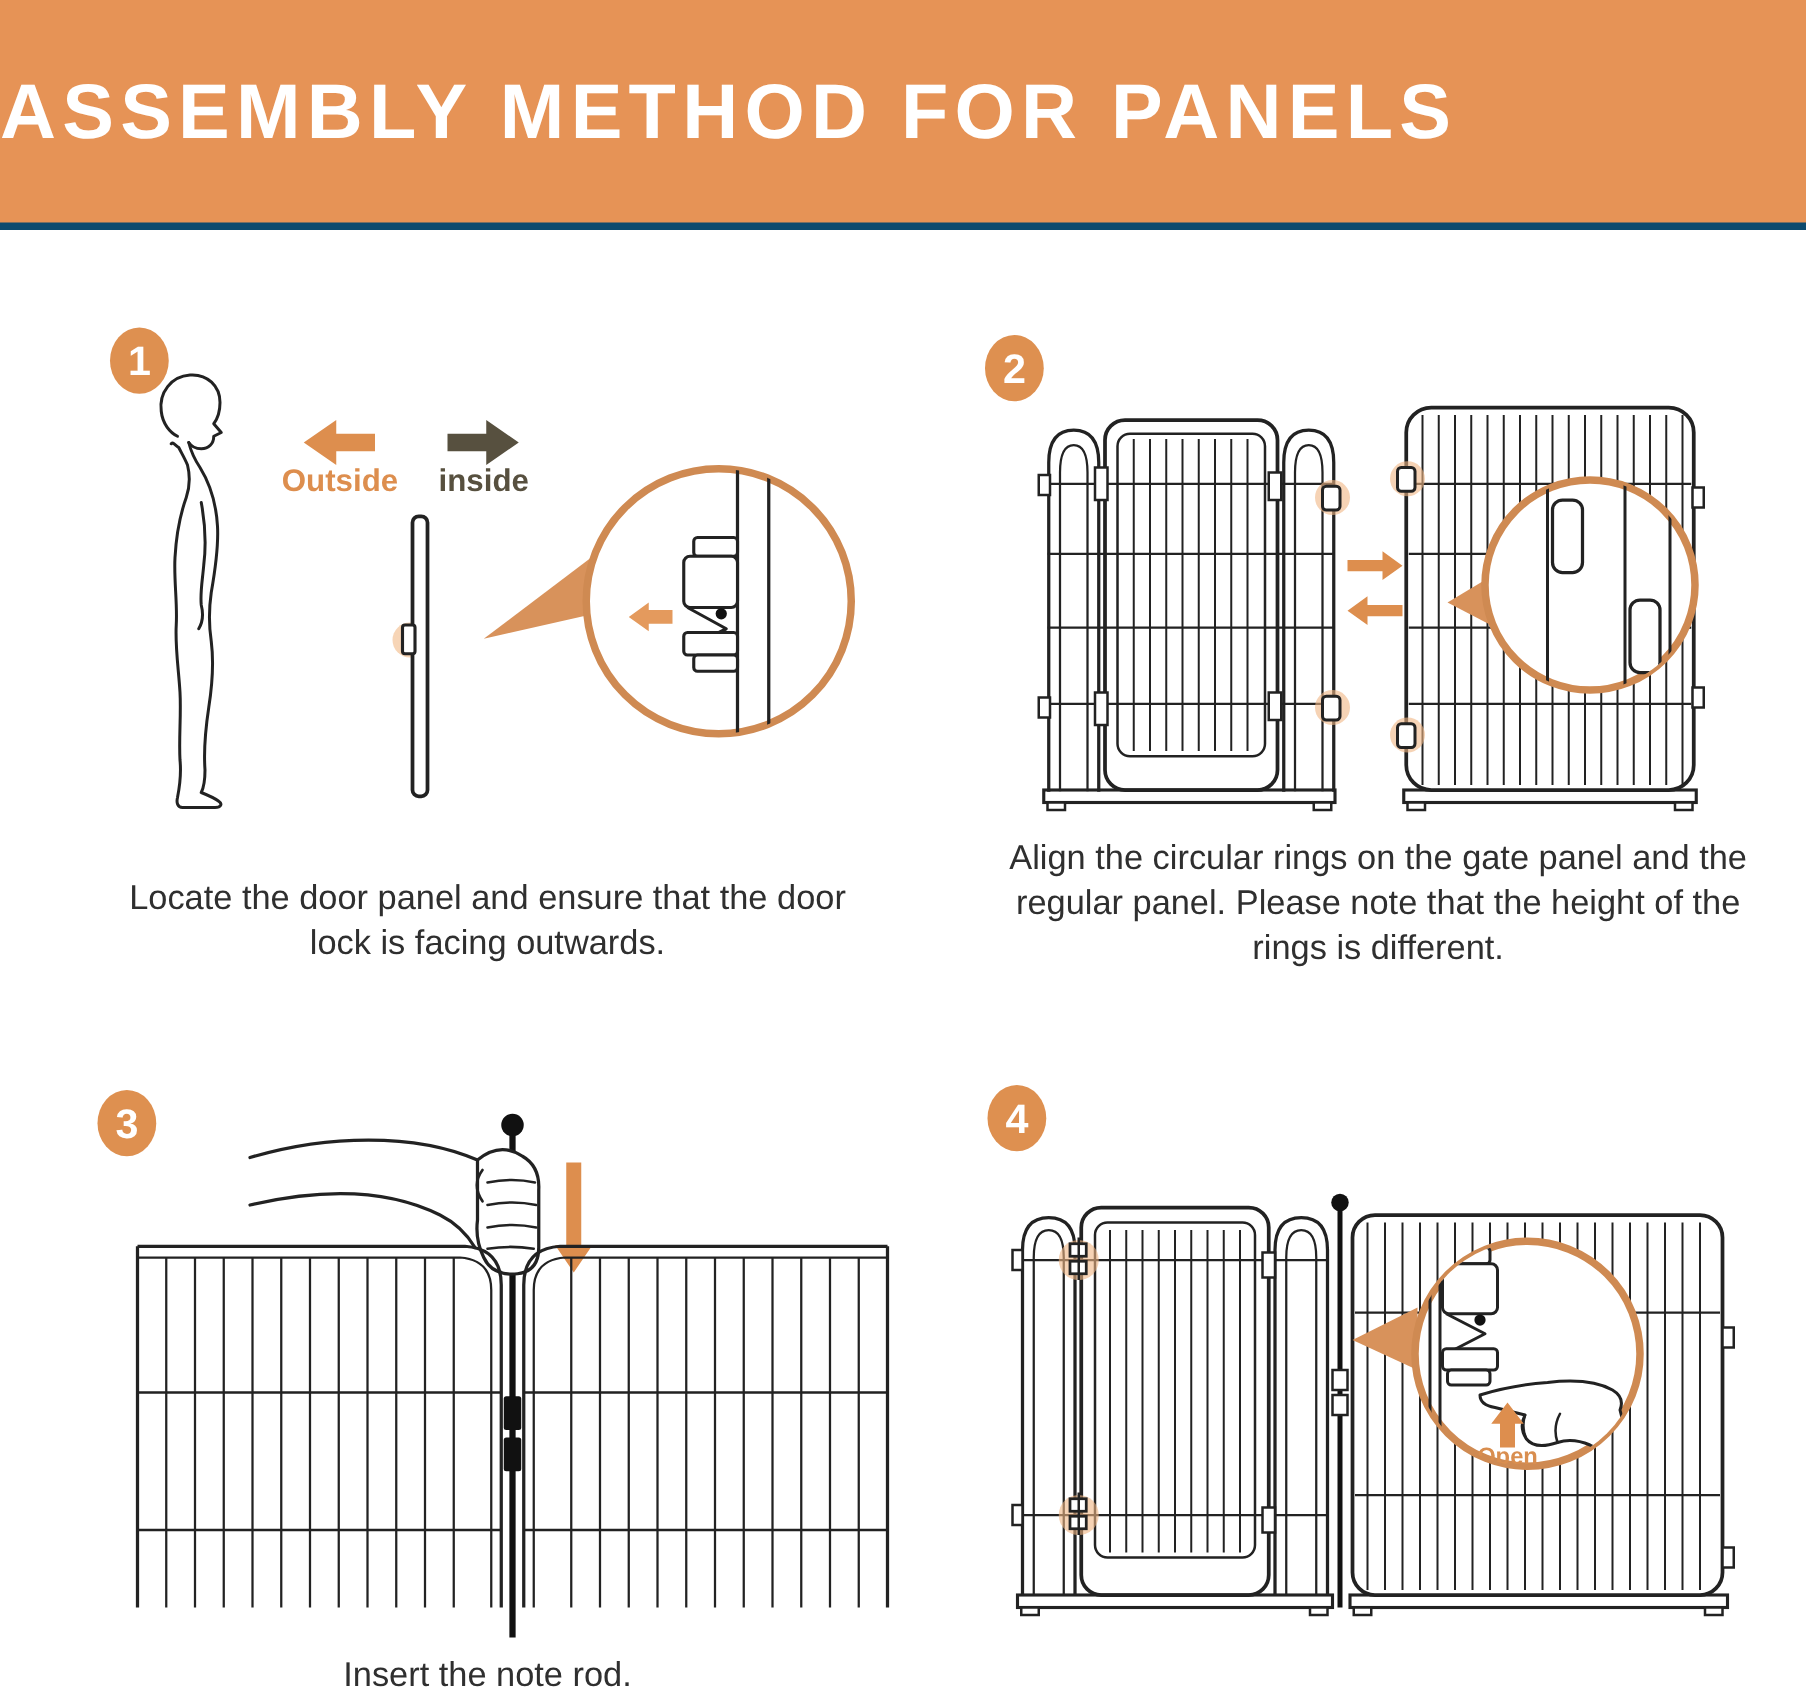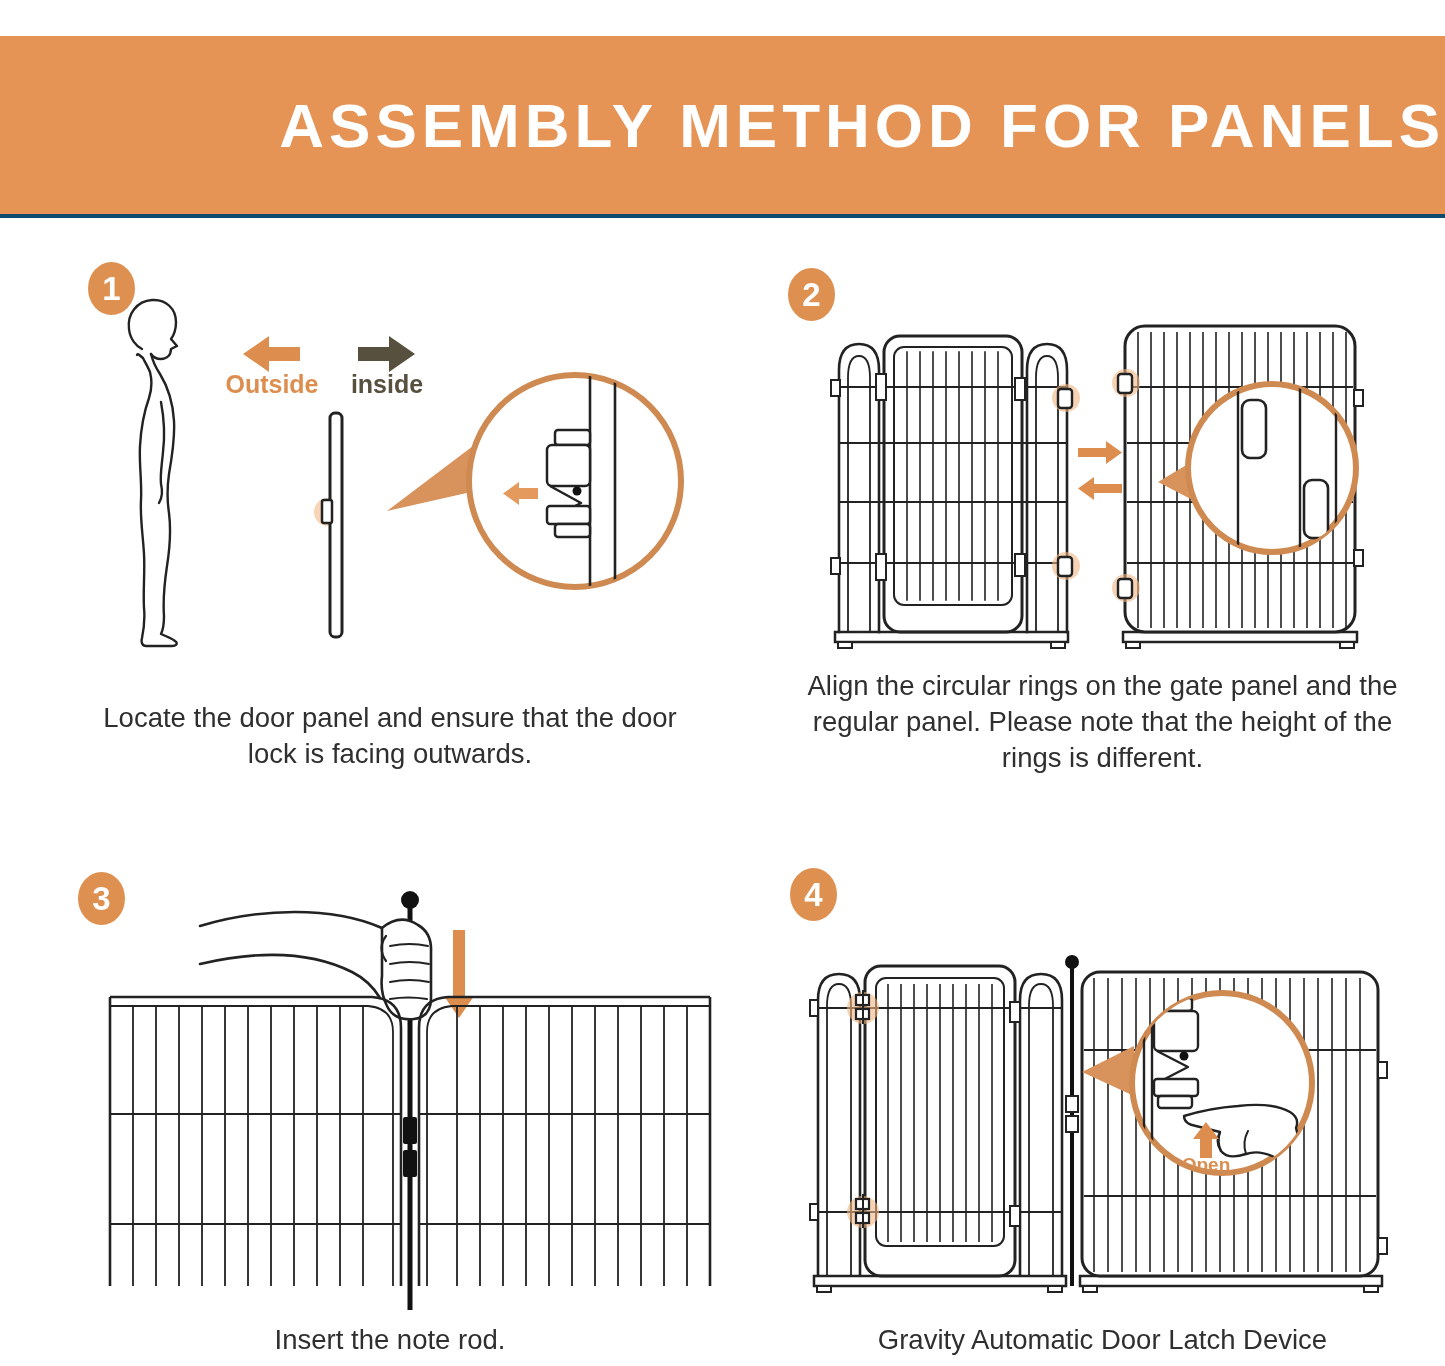--- a/index.html
+++ b/index.html
@@ -1,19 +1,19 @@
 <!DOCTYPE html>
 <html><head>
 <meta charset="utf-8">
 <style>
   html,body{margin:0;padding:0;background:#fff;}
   .page{position:relative;width:1445px;height:1366px;background:#ffffff;overflow:hidden;
         font-family:"Liberation Sans",sans-serif;}
   .banner{position:absolute;left:0;top:0;width:100%;height:178px;background:#E69356;
-          display:flex;align-items:center;justify-content:flex-end;border-bottom:4px solid #0c4a6e;margin-top:36px;}
+          display:flex;align-items:center;justify-content:flex-start;border-bottom:6px solid #0c4a6e;}
   .banner h1{margin:0;color:#ffffff;font-size:62px;font-weight:bold;letter-spacing:5px;}
   .step{position:absolute;}
   .step1{left:60px;top:240px;width:660px;height:560px;}
   .step2{left:760px;top:240px;width:685px;height:560px;}
   .step3{left:60px;top:840px;width:660px;height:526px;}
   .step4{left:760px;top:840px;width:685px;height:526px;}
   .badge{position:absolute;width:47px;height:53px;background:#DE9050;border-radius:50%;
          color:#fff;display:flex;align-items:center;justify-content:center;
          font-size:33px;font-weight:bold;z-index:3;}
   .b1{left:28px;top:22px;} .b2{left:28px;top:28px;} .b3{left:18px;top:32px;} .b4{left:30px;top:28px;}
@@ -254,16 +254,15 @@
         <rect x="394" y="239" width="44" height="17" rx="3" fill="#ffffff" stroke="#222222" stroke-width="2.4"></rect>
         <rect x="398" y="256" width="34" height="12" rx="3" fill="#ffffff" stroke="#222222" stroke-width="2.4"></rect>
         <g fill="#ffffff" stroke="#222222" stroke-width="2.4" stroke-linecap="round" stroke-linejoin="round">
           <path d="M424,276 Q450,268 478,266 Q512,262 530,272 Q540,278 536,288 L544,320 Q546,332 534,327 L512,316 Q498,310 486,314 Q468,320 461,311 Q455,302 460,292 L436,286 Q424,284 424,276 Z"></path>
           <path d="M460,292 Q457,302 461,311 M486,314 Q482,302 488,291" fill="none" stroke-width="2"></path>
         </g>
         <polygon points="446,282 459,299 452,299 452,318 440,318 440,299 433,299" fill="#DD8E4E"></polygon>
         <text x="446" y="331" text-anchor="middle" font-size="19" font-weight="bold" fill="#D98E4F">Open</text>
       </g>
     </svg>
-    <div class="caption cap4">Gravity Automatic Door Latch Device</div>
   </section>
 
 </div>
 
 </body></html>

